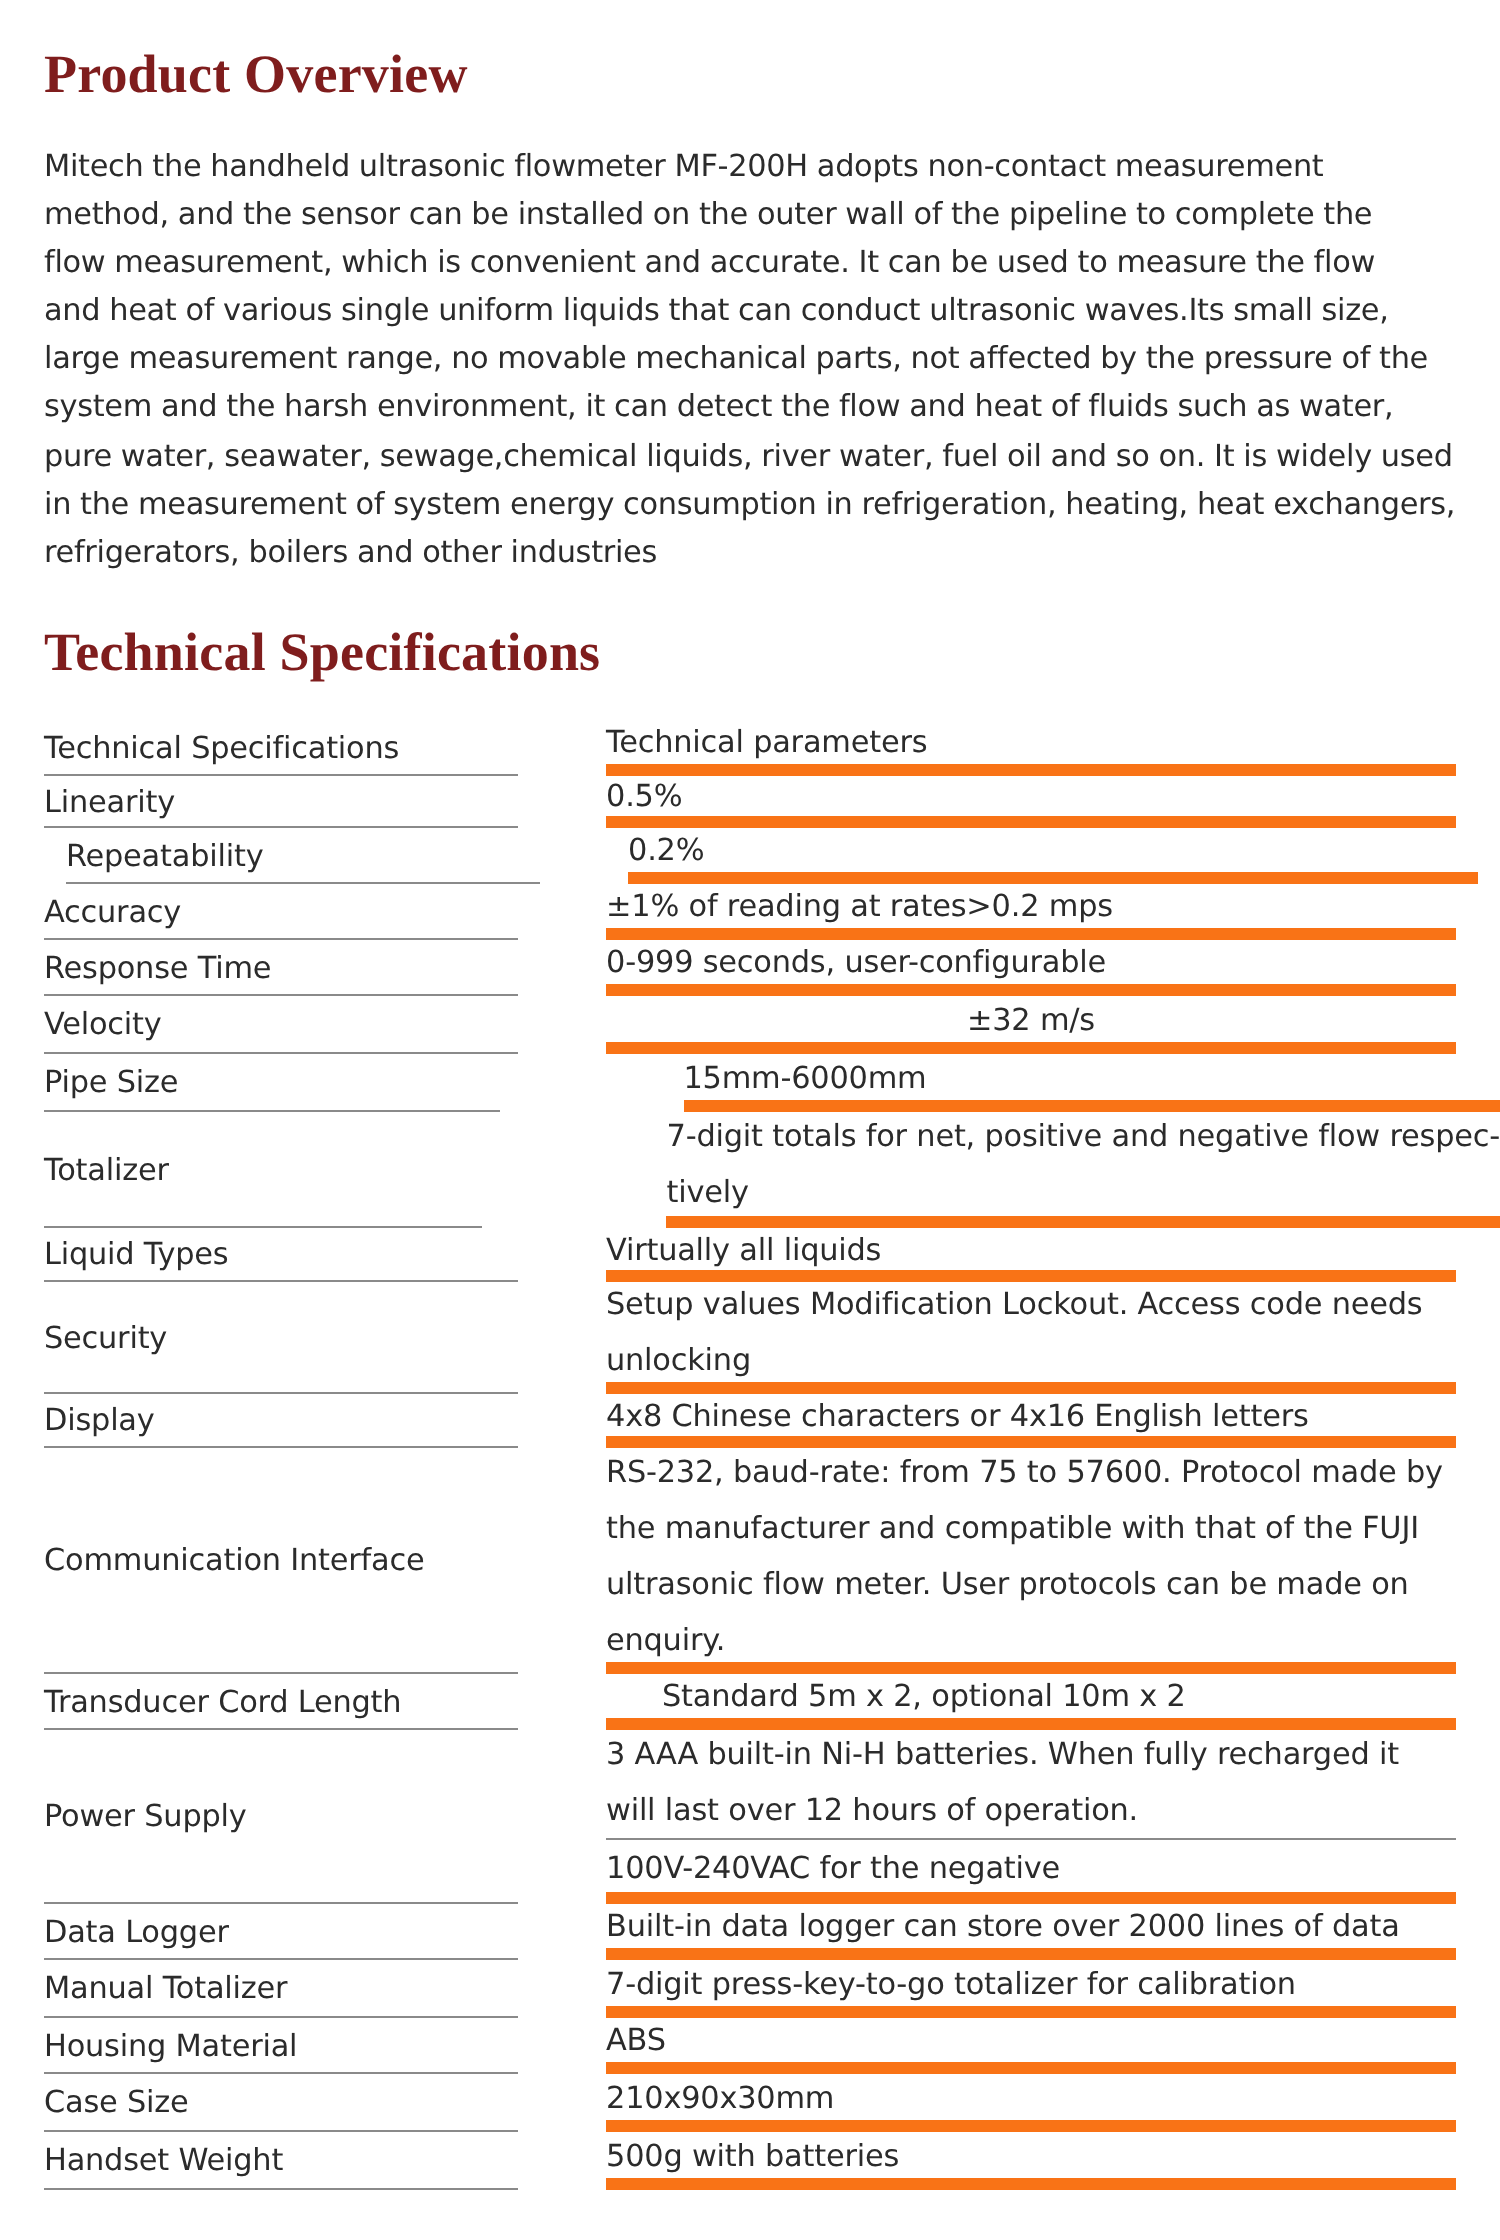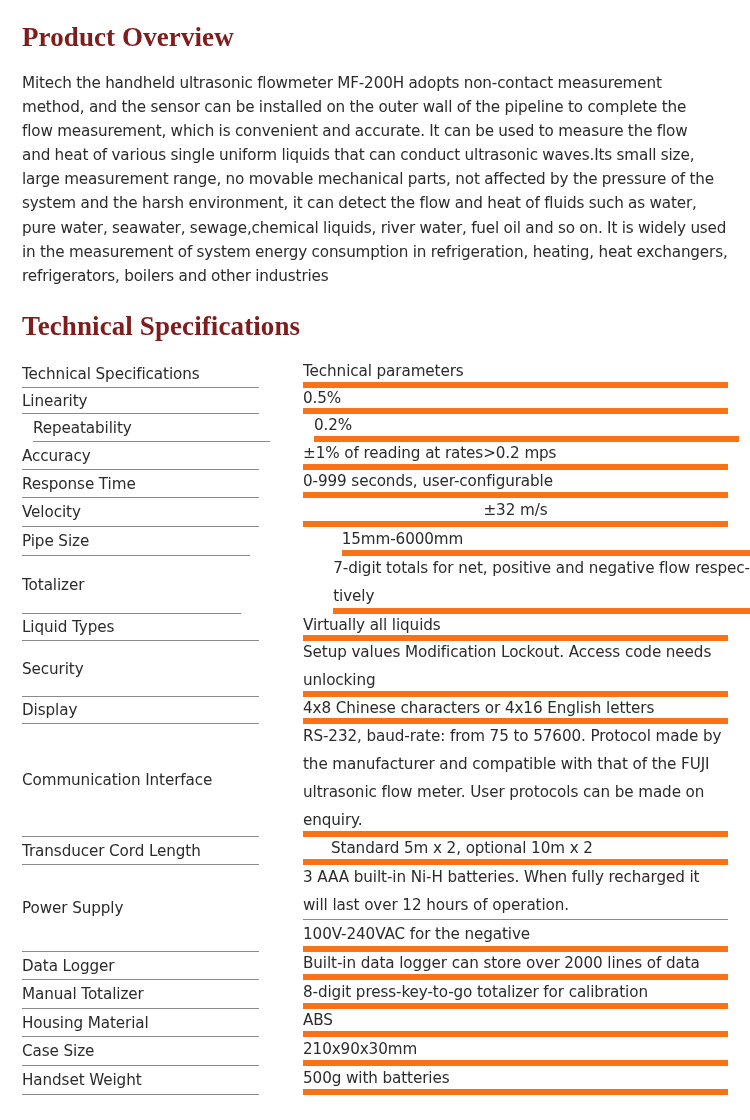--- a/index.html
+++ b/index.html
@@ -154,21 +154,21 @@
     </div>
     <div class="row" style="height: 28px;">
       <div class="cell-l">Data Logger</div>
       <div class="cell-r">
         <span class="line" style="line-height: 26px;">Built-in data logger can store over 2000 lines of data</span>
       </div>
     </div>
     <div class="row" style="height: 29px;">
       <div class="cell-l">Manual Totalizer</div>
       <div class="cell-r">
-        <span class="line" style="line-height: 26px;">8-digit press-key-to-go totalizer for calibration</span>
+        <span class="line" style="line-height: 26px;">7-digit press-key-to-go totalizer for calibration</span>
       </div>
     </div>
     <div class="row" style="height: 28px;">
       <div class="cell-l">Housing Material</div>
       <div class="cell-r">
         <span class="line" style="line-height: 26px;">ABS</span>
       </div>
     </div>
     <div class="row" style="height: 29px;">
       <div class="cell-l">Case Size</div>

